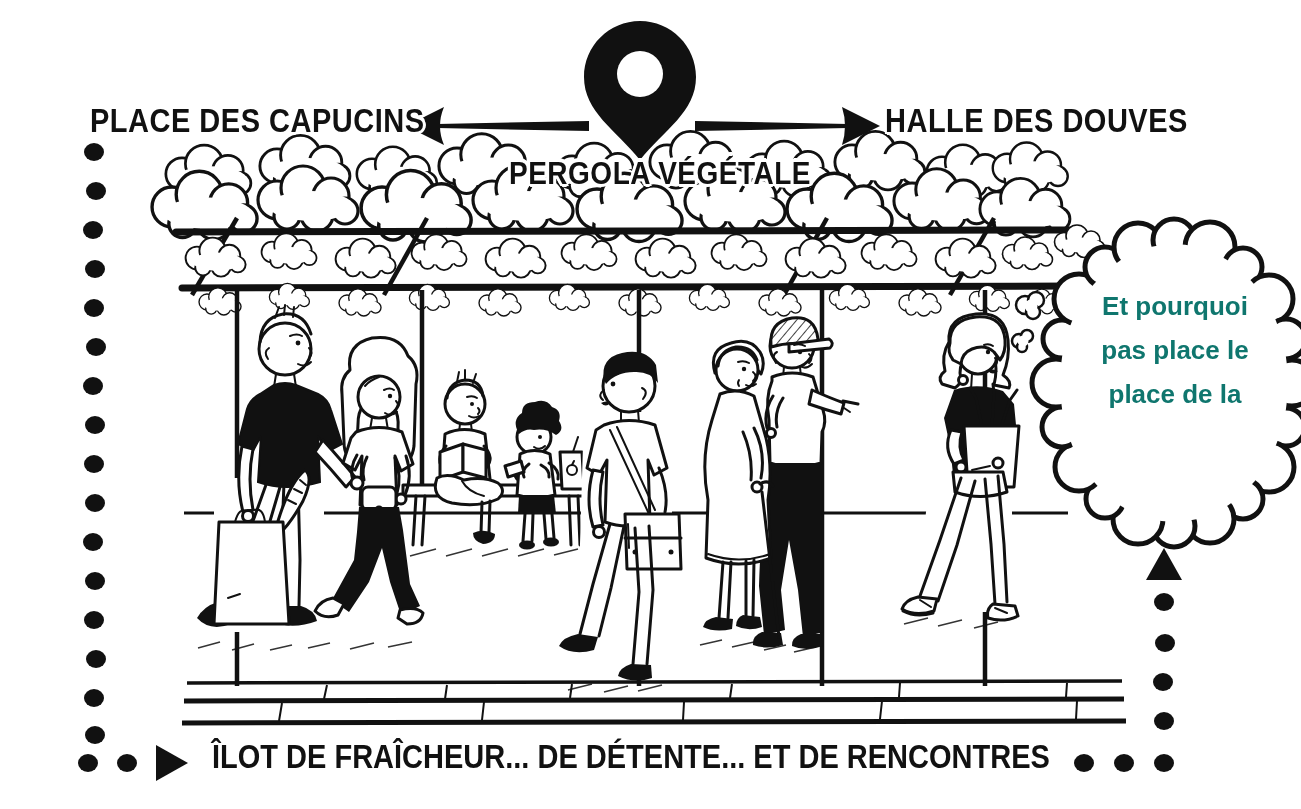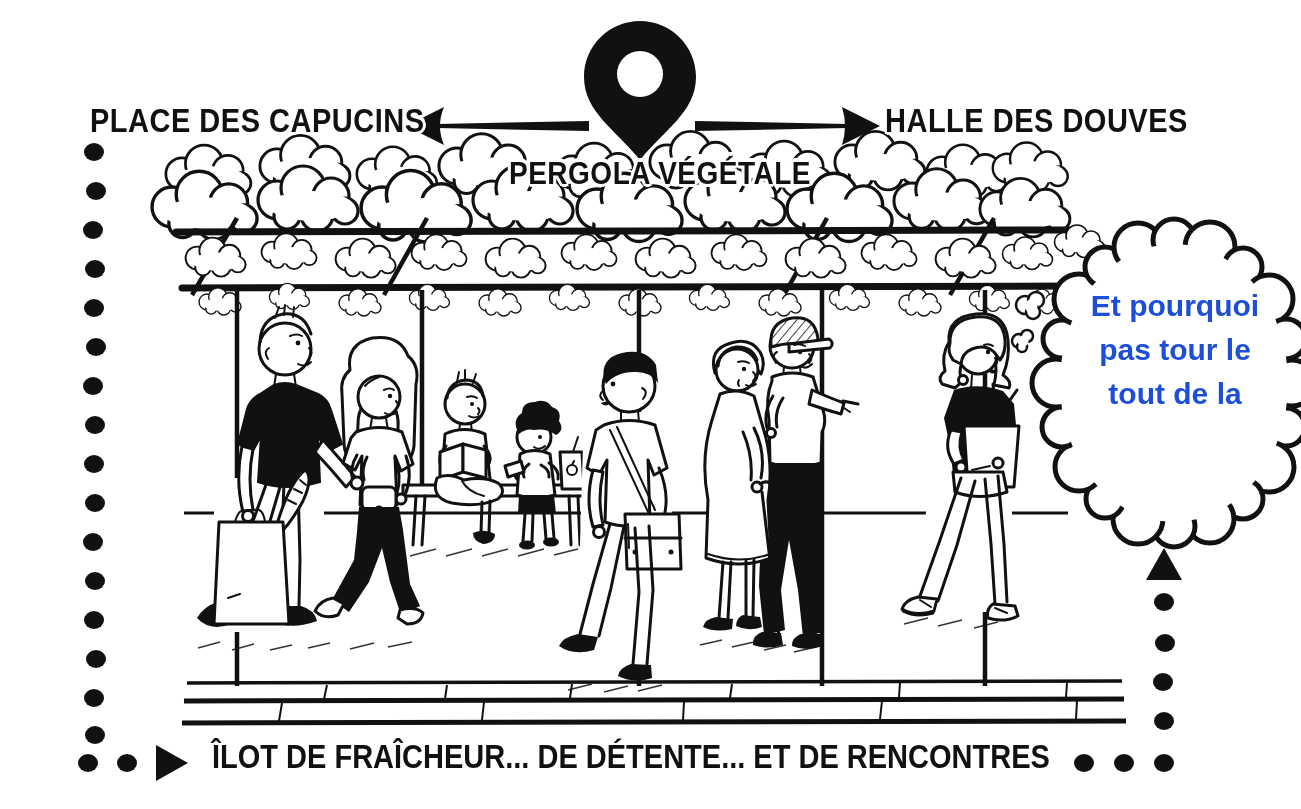--- a/index.html
+++ b/index.html
@@ -4,21 +4,21 @@
 <style>
   html,body{margin:0;padding:0;background:#fff;}
   .stage{position:relative;width:1301px;height:809px;background:#fff;overflow:hidden;
          font-family:"Liberation Sans",sans-serif;margin-left:32px;}
   .stage svg{position:absolute;left:0;top:0;}
   .lbl{position:absolute;font-weight:800;color:#111;letter-spacing:.5px;white-space:nowrap;
        transform:scaleY(1.14);transform-origin:top left;
        text-shadow:3px 0 0 #fff,-3px 0 0 #fff,0 3px 0 #fff,0 -3px 0 #fff,
                    2px 2px 0 #fff,-2px -2px 0 #fff,2px -2px 0 #fff,-2px 2px 0 #fff;}
   .bubbleText{position:absolute;left:1032px;top:284px;width:222px;text-align:center;
-       font-weight:800;color:#1d4ed8;font-size:30px;line-height:44px;letter-spacing:0;}
+       font-weight:800;color:#0f766e;font-size:26px;line-height:44px;letter-spacing:0;}
   
   .skin{fill:#fff;stroke:#111;stroke-width:3;stroke-linejoin:round;}
   .ln{fill:none;stroke:#111;stroke-width:3;stroke-linecap:round;}
   .ln2{fill:none;stroke:#111;stroke-width:2;stroke-linecap:round;}
   .shad{fill:none;stroke:#111;stroke-width:1.5;opacity:.85;}
   .puff{fill:#fff;stroke:#111;stroke-width:2.5;}
   .bub{fill:#fff;stroke:#111;stroke-width:5;}
   .beam{stroke:#111;stroke-width:7;stroke-linecap:round;}
   .post{stroke:#111;stroke-width:4.5;}
   .joint{stroke:#111;stroke-width:2;}
@@ -372,17 +372,17 @@
     <ellipse cx="1131" cy="682" rx="10" ry="9"></ellipse>
         <ellipse cx="1132" cy="721" rx="10" ry="9"></ellipse>
   </g>
 </svg>
 
   <div class="lbl" style="left:58px;top:102px;font-size:29px;">PLACE DES CAPUCINS</div>
   <div class="lbl" style="left:853px;top:102px;font-size:29px;">HALLE DES DOUVES</div>
   <div class="lbl" style="left:477px;top:155px;font-size:28px;">PERGOLA VÉGÉTALE</div>
   <div class="bubbleText">
     <div>Et pourquoi</div>
-    <div>pas tour le</div>
-    <div>tout de la</div>
+    <div>pas place le</div>
+    <div>place de la</div>
   </div>
   <div class="lbl" style="left:180px;top:738px;font-size:29px;letter-spacing:0;">ÎLOT DE FRAÎCHEUR... DE DÉTENTE... ET DE RENCONTRES</div>
 </div>
 
 </body></html>

